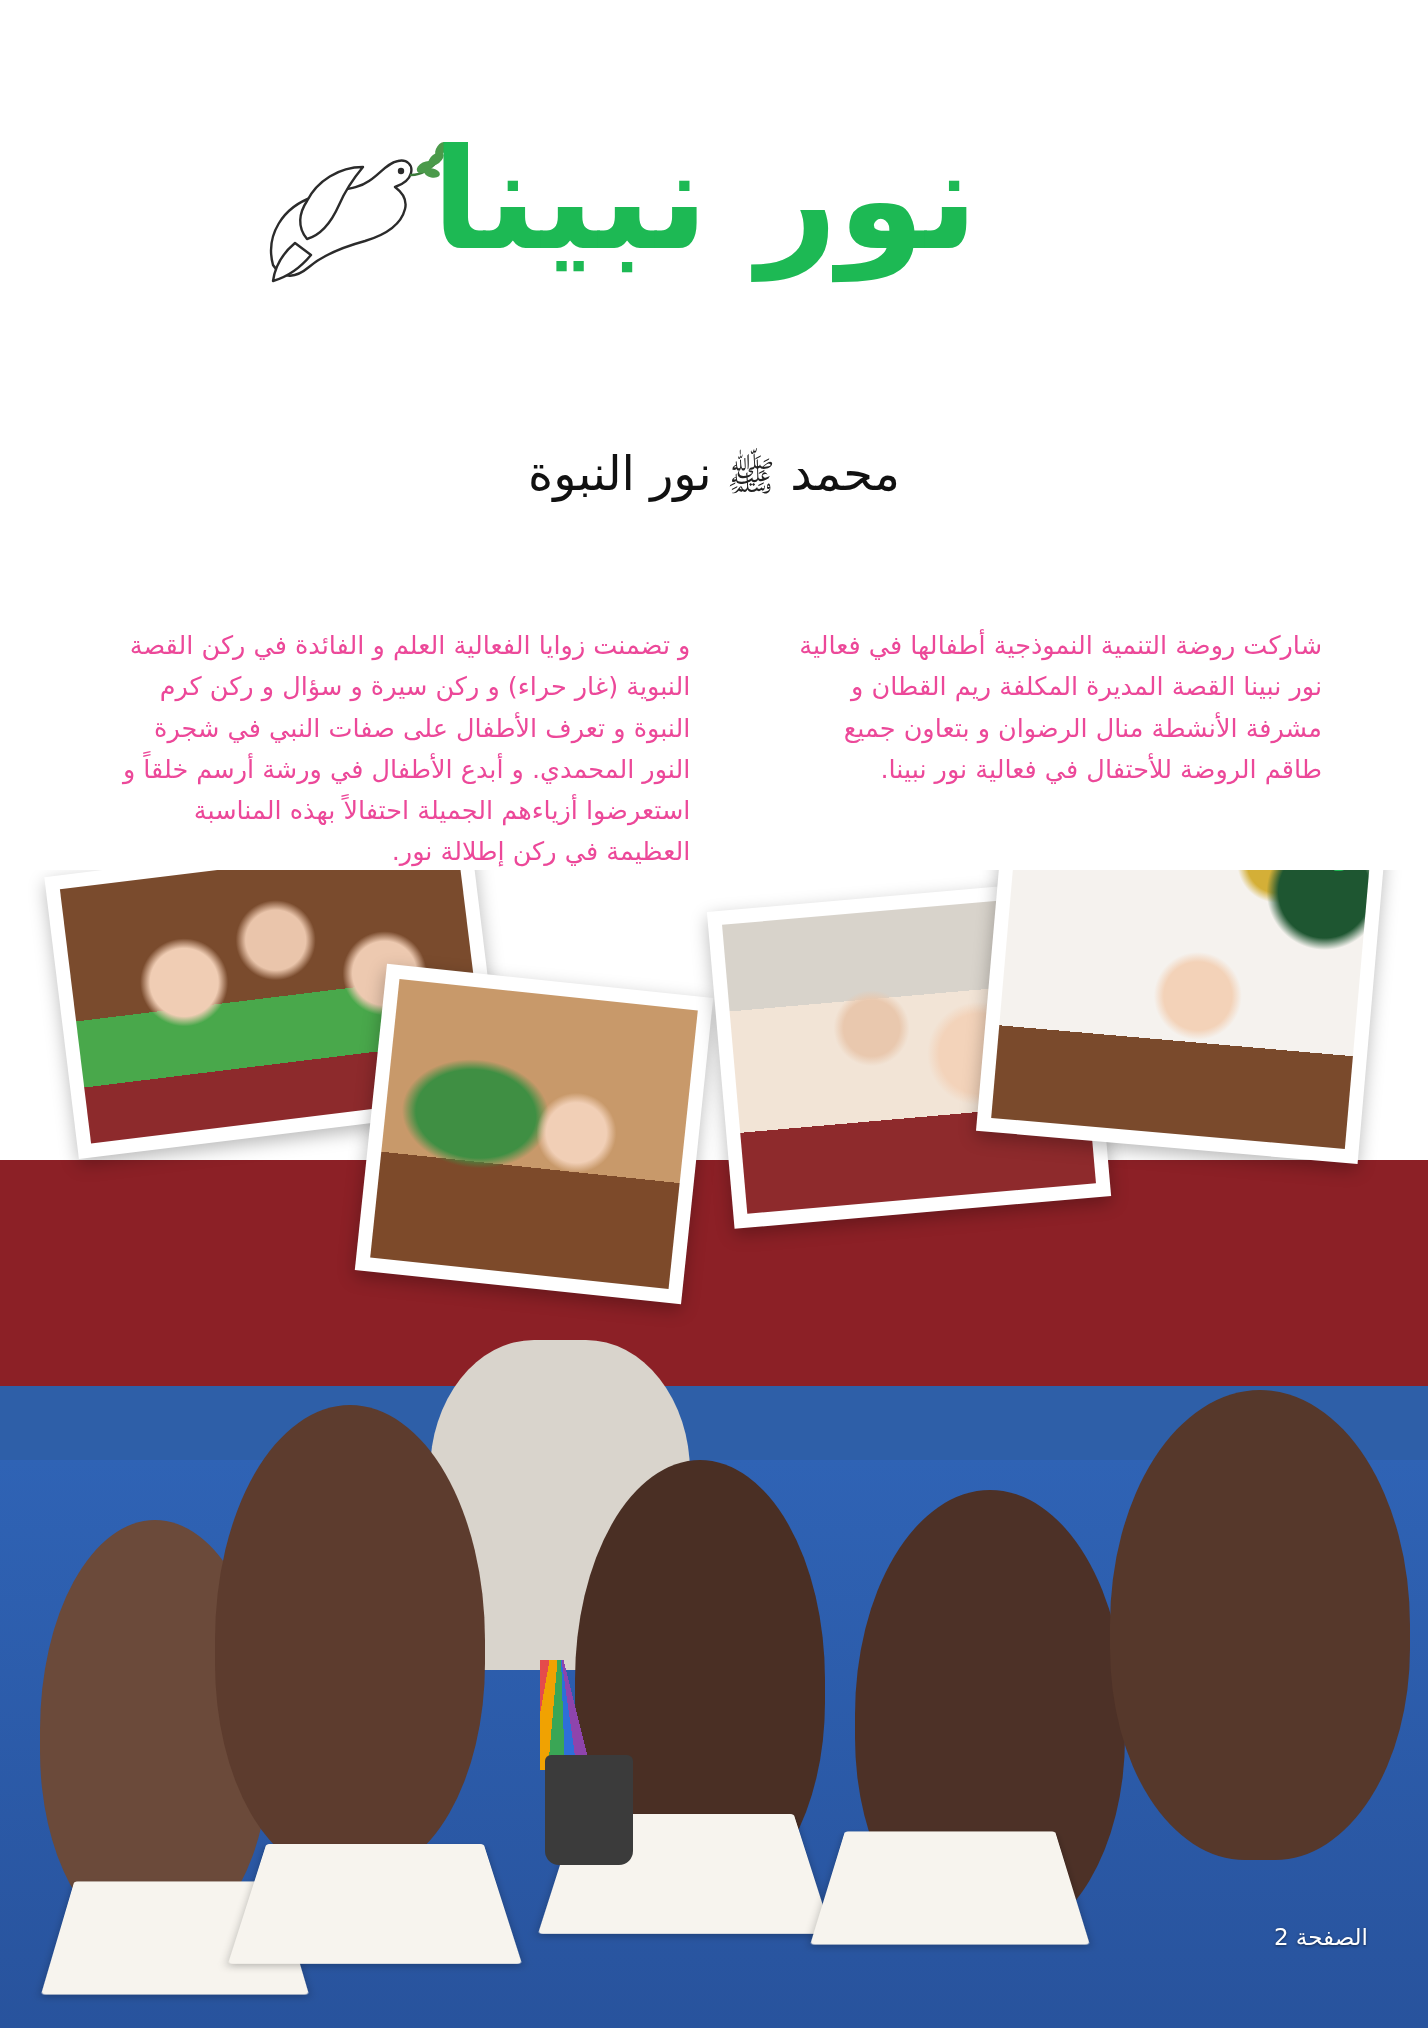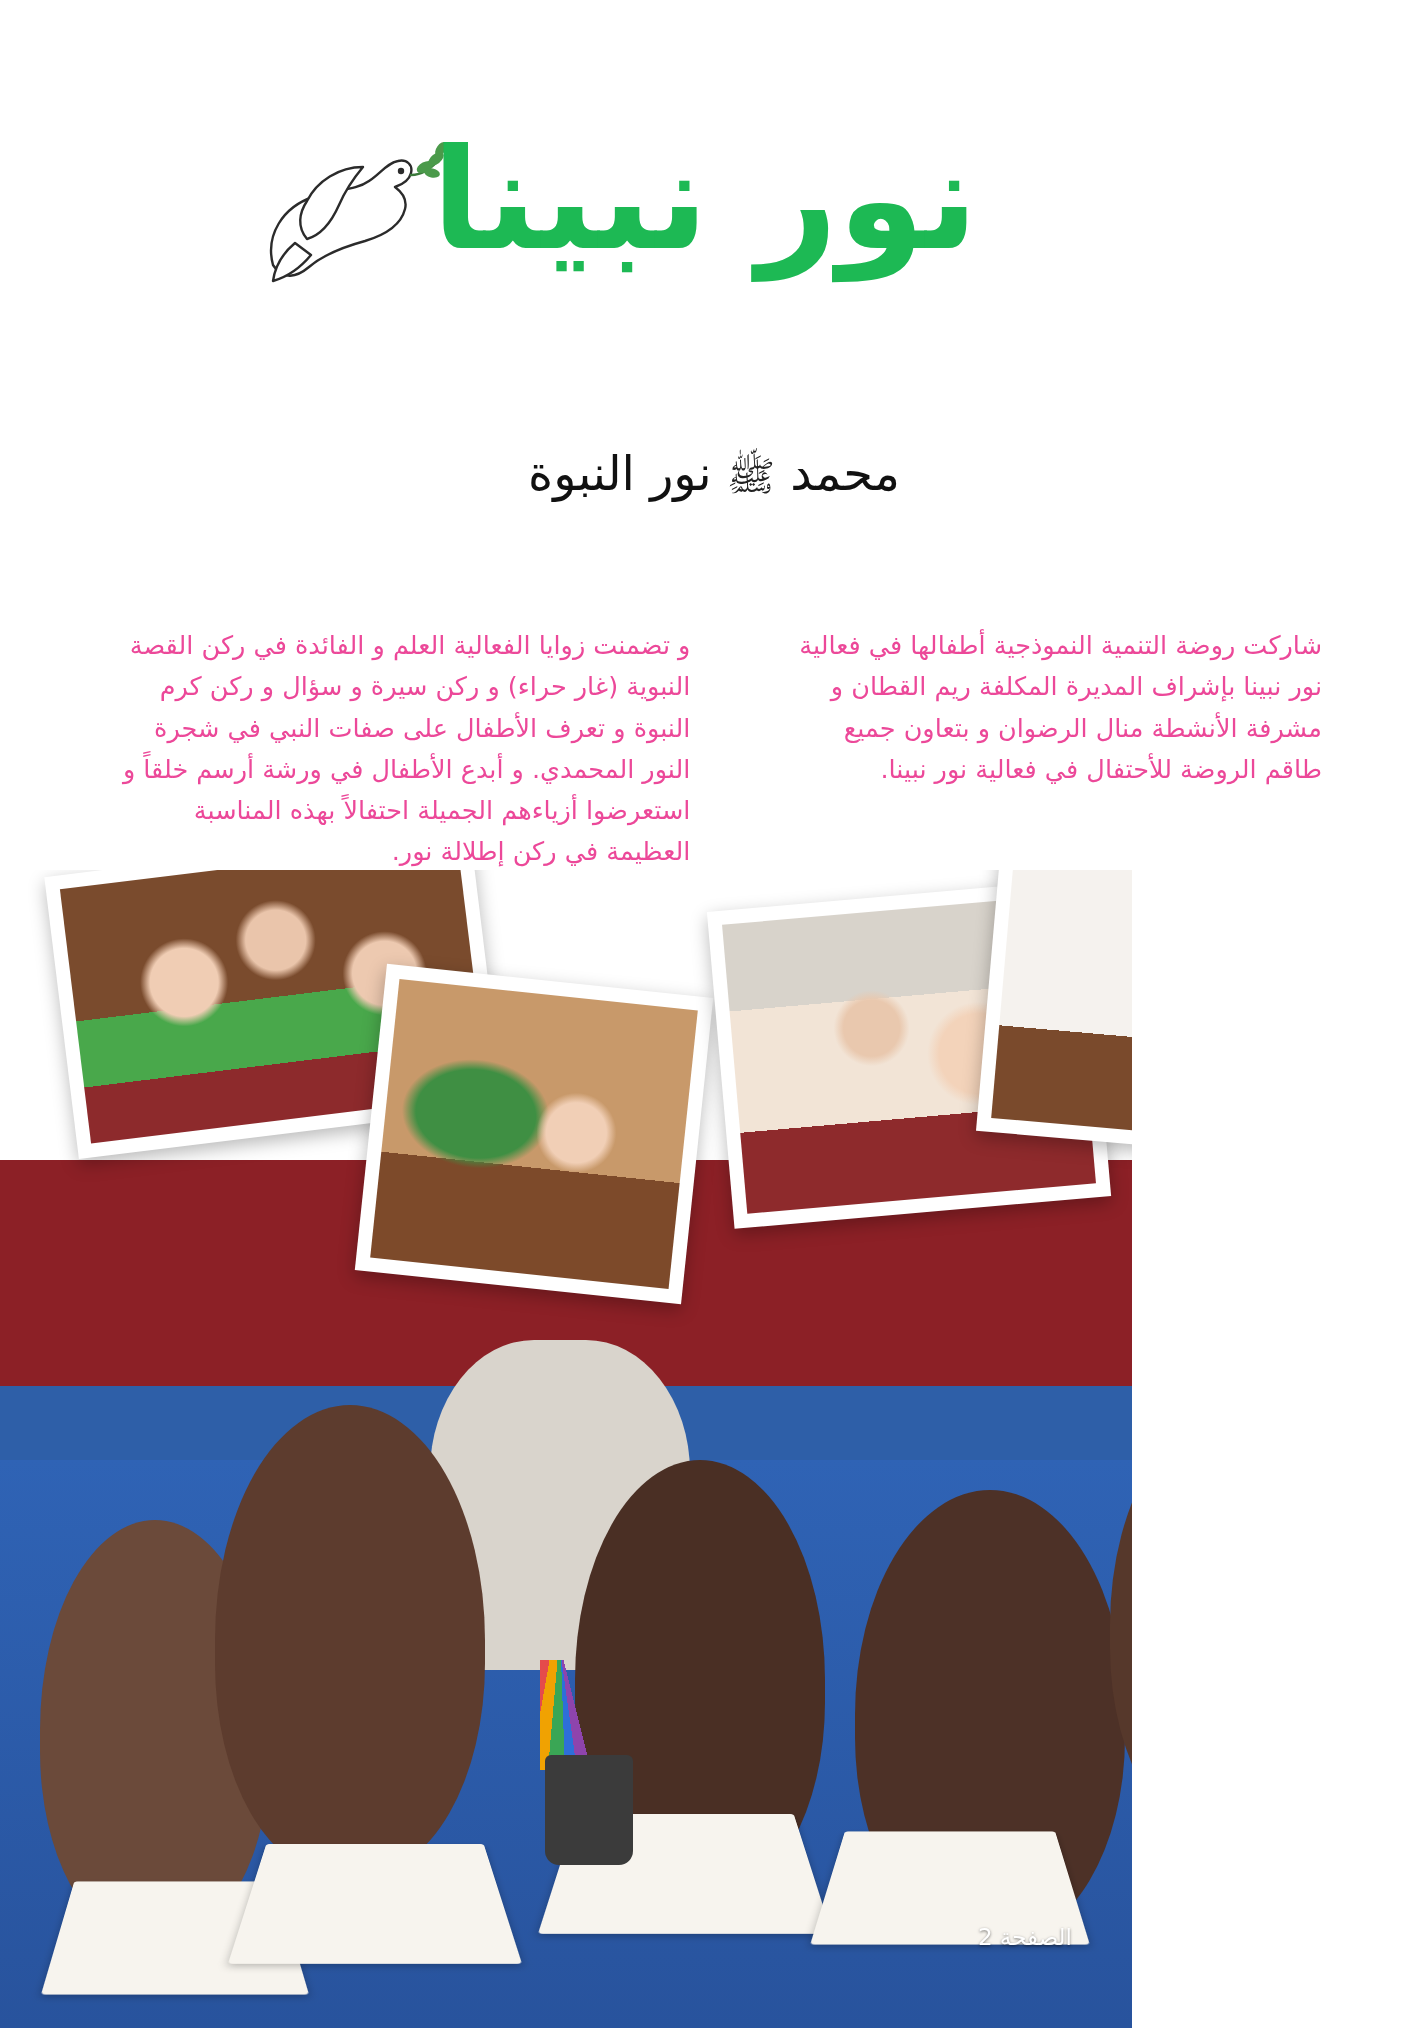--- a/index.html
+++ b/index.html
@@ -82,21 +82,21 @@
   }
   .col.left {
     flex: 1.08;
   }
 
   
   .collage {
     position: absolute;
     top: 870px;
     left: 0;
-    width: 1132px;
+    width: 1428px;
     height: 1158px;
     overflow: hidden;
   }
 
   
   .hero {
     position: absolute;
     left: 0;
     top: 290px;
     width: 1428px;
@@ -279,21 +279,21 @@
   <div class="brand-title">نور نبينا</div>
 </div>
 
 <div class="article-title">
   <span>محمد</span>
   <span class="honorific">ﷺ</span>
   <span>نور النبوة</span>
 </div>
 
 <div class="columns">
-  <div class="col right">شاركت روضة التنمية النموذجية أطفالها في فعالية نور نبينا بإشراف المديرة المكلفة ريم القطان و مشرفة الأنشطة منال الرضوان و بتعاون جميع طاقم الروضة للأحتفال في فعالية نور نبينا.</div>
+  <div class="col right">شاركت روضة التنمية النموذجية أطفالها في فعالية نور نبينا القصة المديرة المكلفة ريم القطان و مشرفة الأنشطة منال الرضوان و بتعاون جميع طاقم الروضة للأحتفال في فعالية نور نبينا.</div>
   <div class="col left">و تضمنت زوايا الفعالية العلم و الفائدة في ركن القصة النبوية (غار حراء) و ركن سيرة و سؤال و ركن كرم النبوة و تعرف الأطفال على صفات النبي في شجرة النور المحمدي. و أبدع الأطفال في ورشة أرسم خلقاً و استعرضوا أزياءهم الجميلة احتفالاً بهذه المناسبة العظيمة في ركن إطلالة نور.</div>
 </div>
 
 <div class="collage">
 
   <div class="hero">
     <div class="table-top"></div>
     <div class="child c6"></div>
     <div class="child c1"></div>
     <div class="child c2"></div>

